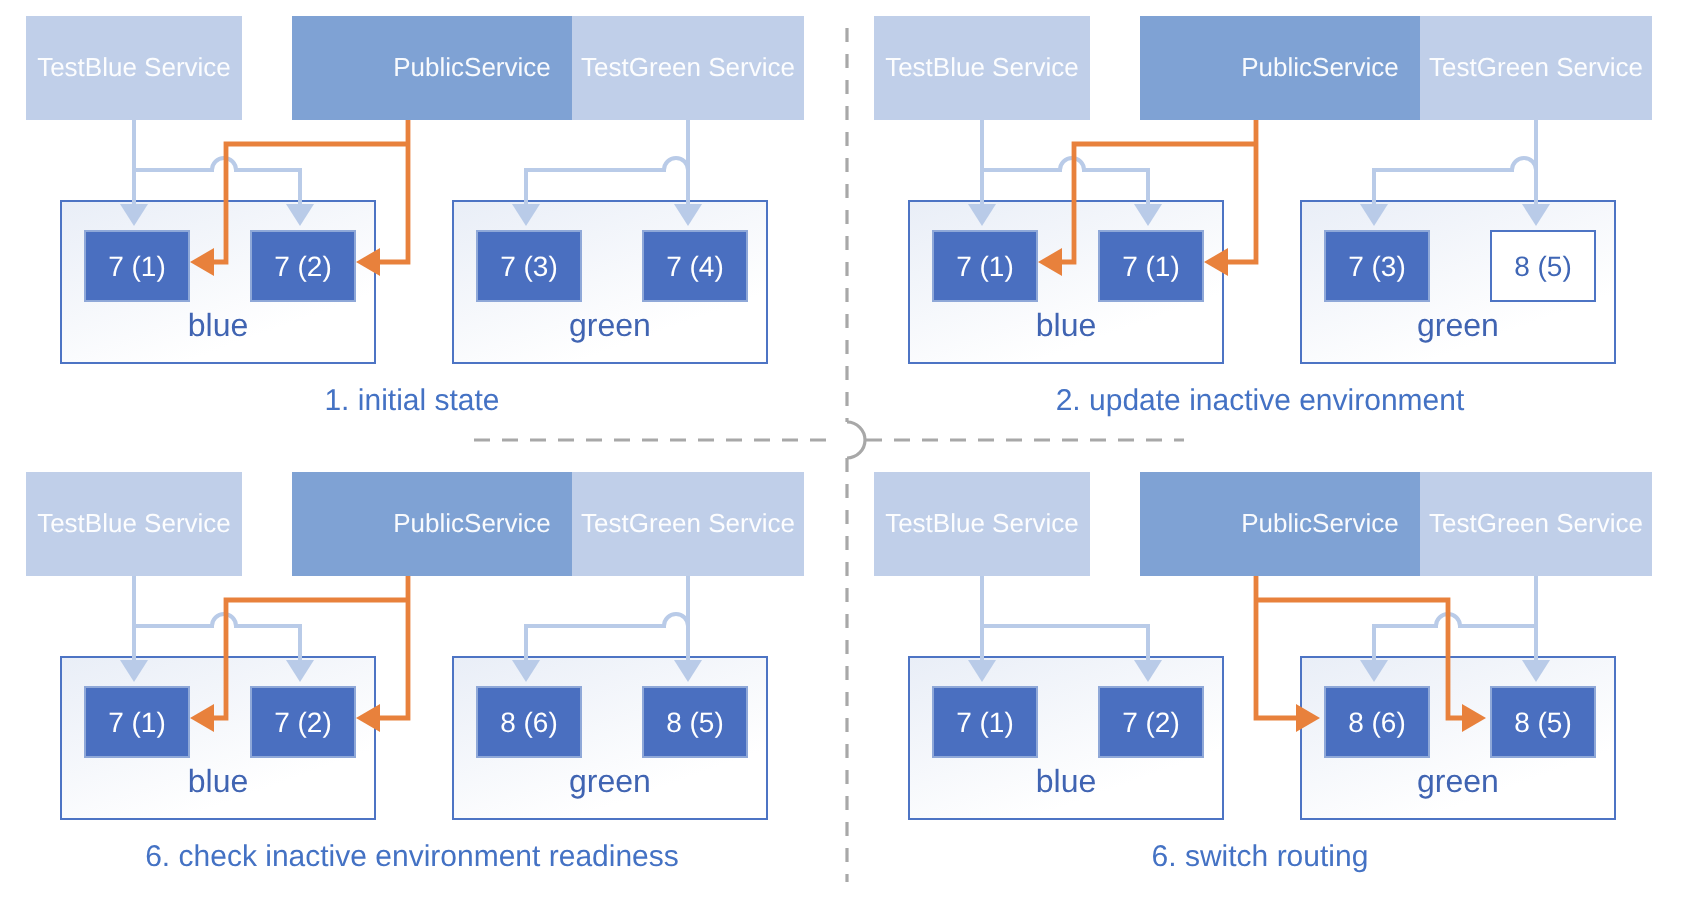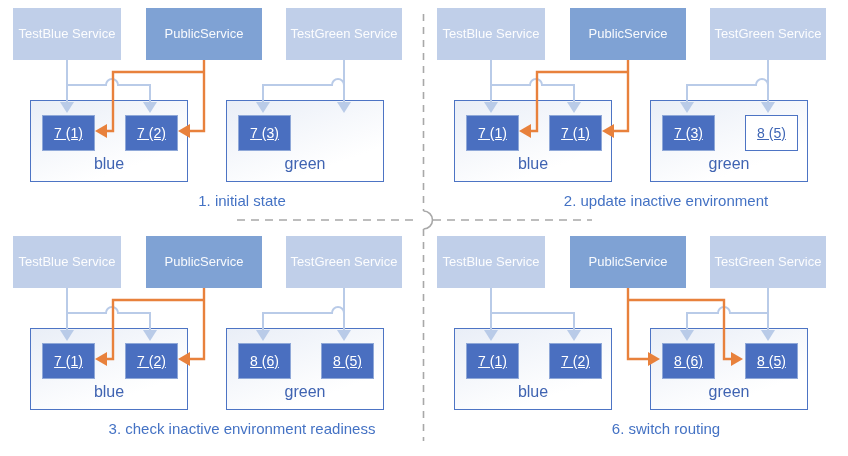--- a/index.html
+++ b/index.html
@@ -9,47 +9,46 @@
   }
   .panel{position:absolute;width:424px;height:228px;}
   .svc{
     position:absolute;top:8px;height:52px;z-index:3;
     display:flex;flex-direction:row;align-items:center;justify-content:center;
     color:rgba(255,255,255,0.95);font-size:13px;line-height:18px;text-align:center;
   }
   .svc.light{background:#c0cfe9;}
   .svc.public{background:#7fa2d4;}
   .svc-blue{left:13px;width:108px;}
-  .svc-public{left:146px;width:116px;}
+  .svc-public{left:146px;width:116px;padding-left:32px;}
   .svc-green{left:286px;width:116px;}
   .env{
     position:absolute;top:100px;height:82px;width:158px;
     border:1.4px solid #4d74c4;
     background:linear-gradient(160deg,#e9eef7 0%,#ffffff 75%);
     box-sizing:border-box;
   }
   .env-blue{left:30px;}
   .env-green{left:226px;}
   .pod{
     position:absolute;top:14px;width:53px;height:36px;z-index:3;
     background:#4a6fc0;border:1px solid #8fa8d8;color:#ffffff;
     font-size:14px;display:flex;align-items:center;justify-content:center;
     box-sizing:border-box;
-    text-decoration:underline;
   }
   .pod.p1{left:11px;}
   .pod.p2{left:94px;justify-content:center;}
   .pod.outline{background:#ffffff;border:1.2px solid #4d74c4;color:#3f66b5;}
   .env-label{
     position:absolute;top:54px;left:0;width:100%;text-align:center;
     color:#4064b2;font-size:16px;z-index:3;
   }
   .caption{
     position:absolute;top:192px;left:0;width:412px;text-align:center;
-    color:#4472c4;font-size:15px;padding-left:36px;
+    color:#4472c4;font-size:15px;
   }
   svg.wires{position:absolute;left:0;top:0;z-index:2;}
   svg.divider{position:absolute;left:0;top:0;z-index:4;pointer-events:none;}
 </style>
 </head>
 <body>
 
 <div class="canvas">
 
   <div class="panel" style="left:0;top:0">
@@ -59,20 +58,23 @@
         </div>
       <div class="pod p2">
           <span>7 (2)</span>
         </div>
       <div class="env-label">blue</div>
     </div>
     <div class="env env-green">
       <div class="pod p1">
           <span>7 (3)</span>
         </div>
+      <div class="pod p2">
+          <span>7 (4)</span>
+        </div>
       <div class="env-label">green</div>
     </div>
     <svg class="wires" width="424" height="228" viewBox="0 0 424 228">
       <g stroke="#b9cbe8" stroke-width="2" fill="none">
         <path d="M67 60 V103"></path>
         <path d="M67 85 H106 A6 6 0 0 1 118 85 H150 V103"></path>
       </g>
       <g fill="#b9cbe8" stroke="none">
         <polygon points="60,102 74,102 67,113"></polygon>
         <polygon points="143,102 157,102 150,113"></polygon>
@@ -219,21 +221,21 @@
       <div>Blue Service</div>
     </div>
     <div class="svc public svc-public">
       <div>Public</div>
       <div>Service</div>
     </div>
     <div class="svc light svc-green">
       <div>Test</div>
       <div>Green Service</div>
     </div>
-    <div class="caption">3. check inactive environment readiness</div>
+    <div class="caption">6. check inactive environment readiness</div>
   </div>
 
   <div class="panel" style="left:424px;top:228px">
     <div class="env env-blue">
       <div class="pod p1">
           <span>7 (1)</span>
         </div>
       <div class="pod p2">
           <span>7 (2)</span>
         </div>

